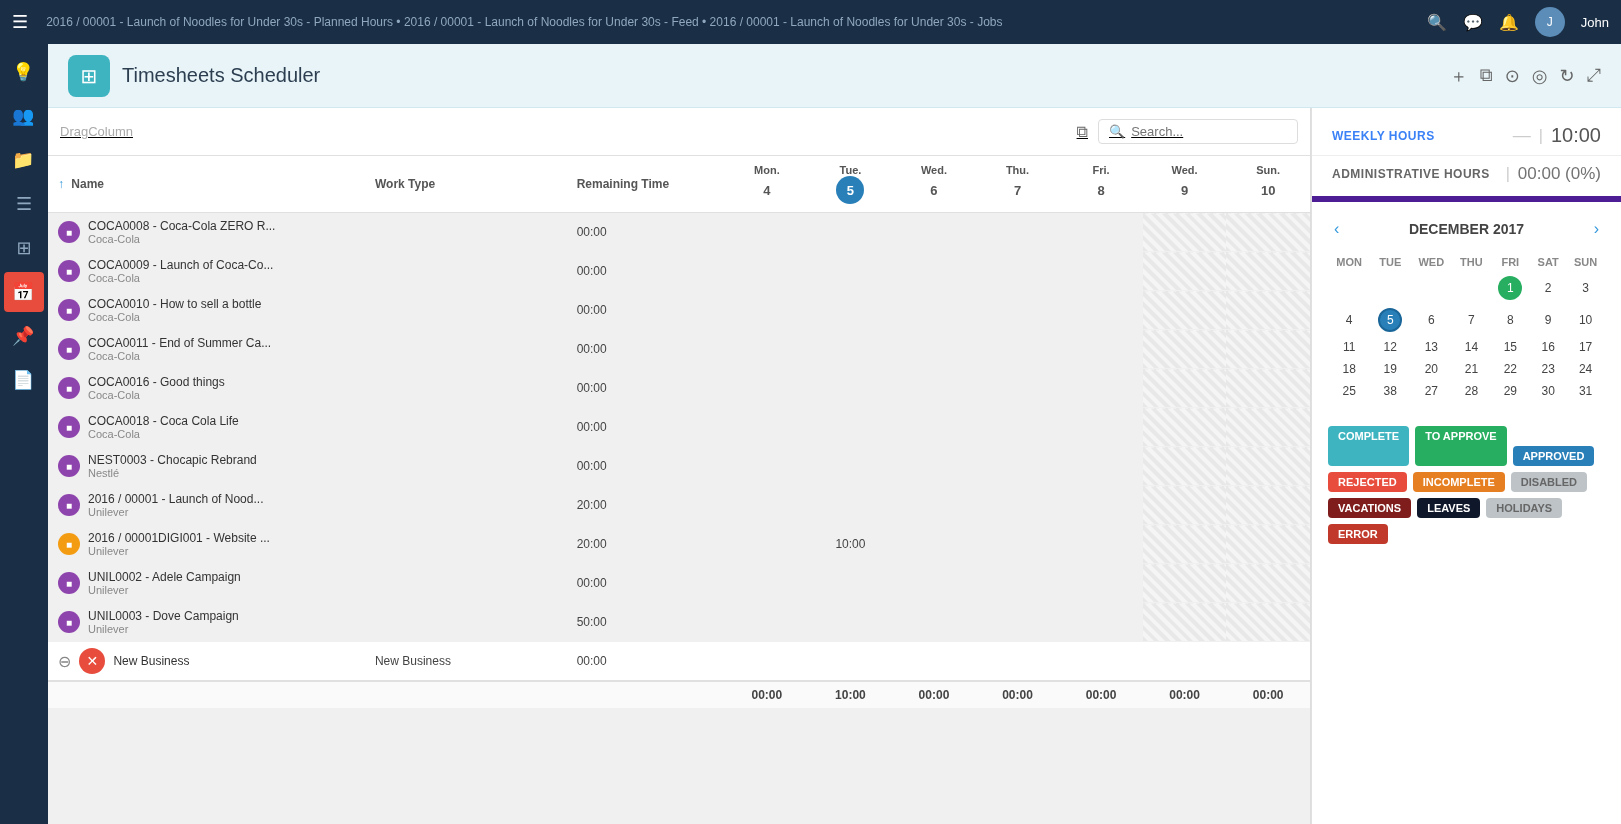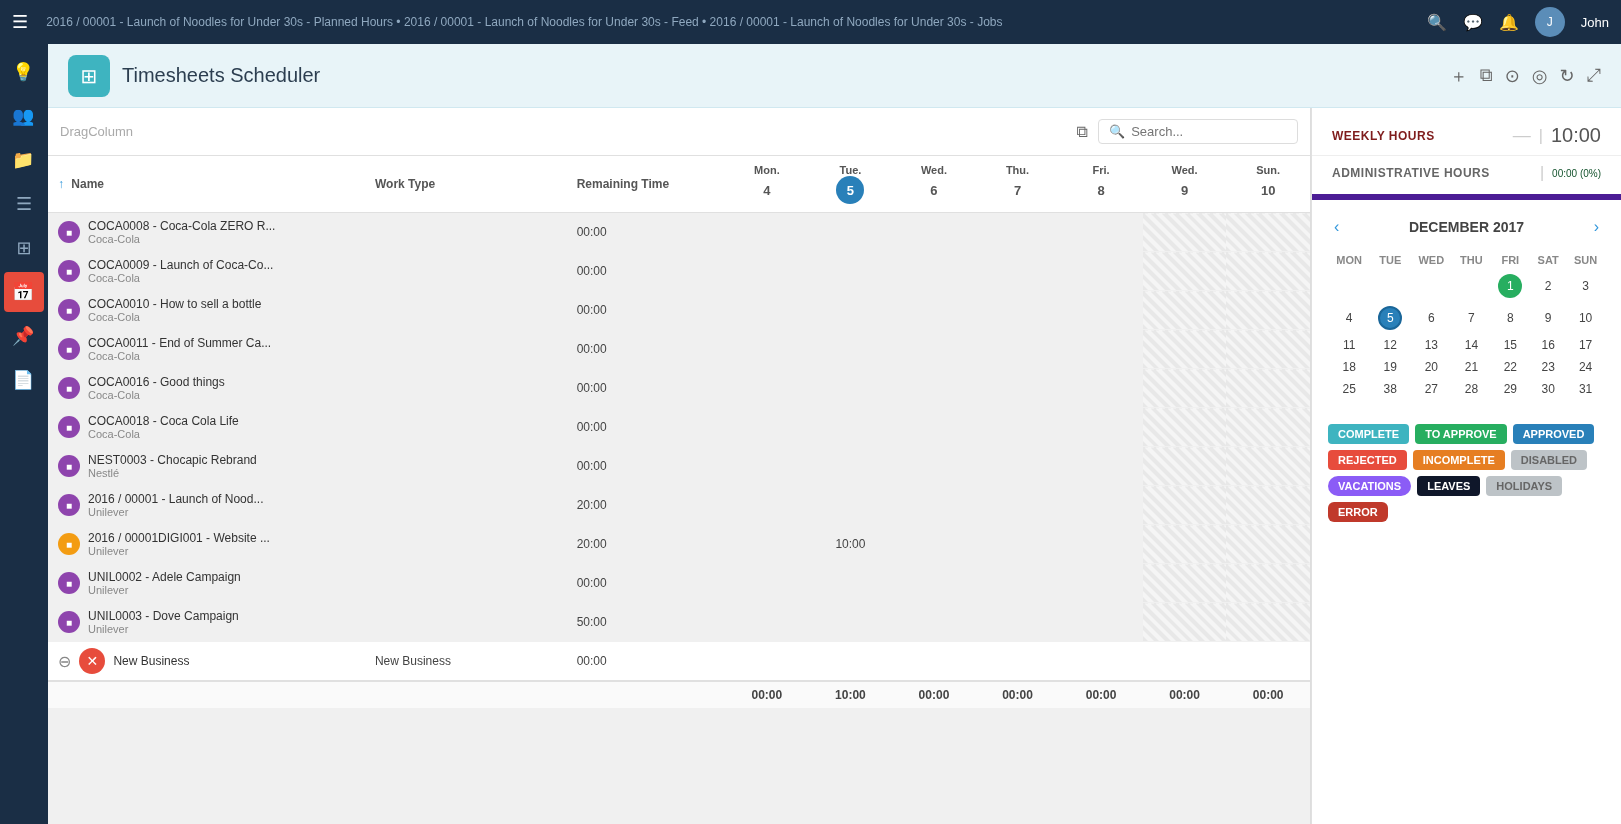--- a/index.html
+++ b/index.html
@@ -81,20 +81,21 @@
     
     .scheduler-toolbar {
       height: 48px;
       background: white;
       display: flex;
       align-items: center;
       padding: 0 12px;
       border-bottom: 1px solid #e0e0e0;
       gap: 10px;
       flex-shrink: 0;
+      text-decoration: underline;
     }
     .drag-column-hint { color: #aaa; font-size: 13px; flex: 1; }
     .copy-icon { color: #666; font-size: 16px; cursor: pointer; }
     .search-box {
       display: flex; align-items: center;
       border: 1px solid #ddd;
       border-radius: 4px;
       padding: 4px 10px;
       gap: 6px;
       background: white;
@@ -151,29 +152,29 @@
       display: flex;
       flex-direction: column;
       border-left: 1px solid #e0e0e0;
       overflow-y: auto;
     }
     .weekly-hours-row {
       display: flex; align-items: center; justify-content: space-between;
       padding: 16px 20px 8px;
       border-bottom: 1px solid #eee;
     }
-    .weekly-hours-label { font-size: 12px; font-weight: 700; color: #7f1d1d; letter-spacing: 0.5px; }
+    .weekly-hours-label { font-size: 12px; font-weight: 700; color: #3b82f6; letter-spacing: 0.5px; }
     .weekly-hours-value { font-size: 20px; color: #555; font-weight: 300; }
     .admin-hours-row {
       display: flex; align-items: center; justify-content: space-between;
       padding: 8px 20px 12px;
       border-bottom: 6px solid #4c1d95;
     }
     .admin-hours-label { font-size: 12px; font-weight: 700; color: #666; letter-spacing: 0.5px; }
-    .admin-hours-value { font-size: 10px; color: #14532d; }
+    .admin-hours-value { font-size: 17px; color: #737373; }
 
     
     .mini-calendar { padding: 16px 16px 12px; }
     .cal-header { display: flex; align-items: center; justify-content: space-between; margin-bottom: 12px; }
     .cal-title { font-size: 14px; font-weight: 600; color: #444; text-align: center; flex: 1; }
     .cal-nav { color: #3498db; cursor: pointer; font-size: 16px; padding: 2px 6px; }
     .cal-grid { width: 100%; border-collapse: collapse; }
     .cal-grid th { text-align: center; font-size: 11px; color: #888; padding: 4px 2px; font-weight: 600; }
     .cal-grid td { text-align: center; font-size: 12px; color: #444; padding: 4px 2px; cursor: pointer; }
     .cal-today { background: #27ae60; color: white; border-radius: 50%; width: 24px; height: 24px; display: inline-flex; align-items: center; justify-content: center; }
@@ -184,28 +185,28 @@
     .legend-badge {
       padding: 4px 10px;
       border-radius: 4px;
       font-size: 11px;
       font-weight: 600;
       color: white;
       cursor: pointer;
     }
     .badge-complete { background: #3eb4c0; }
     .badge-to-approve { background: #27ae60; }
-    .badge-approved { background: #2980b9; }
+    .badge-approved { background: #2980b9; margin-top: 20px; }
     .badge-rejected { background: #e74c3c; }
     .badge-incomplete { background: #e67e22; }
     .badge-disabled { background: #bdc3c7; color: #666; }
-    .badge-vacations { background: #8b5cf6; border-radius: 10px; }
+    .badge-vacations { background: #7f1d1d; }
     .badge-leaves { background: #0f172a; }
     .badge-holidays { background: #bdc3c7; color: #666; }
-    .badge-error { background: #c0392b; border-radius: 6px; }
+    .badge-error { background: #c0392b; }
 
     .col-name { width: 220px; }
     .col-worktype { width: 140px; }
     .col-remaining { width: 110px; }
     .col-day { width: 58px; }
   </style>
 </head>
 <body>
 
 <div class="top-nav">

